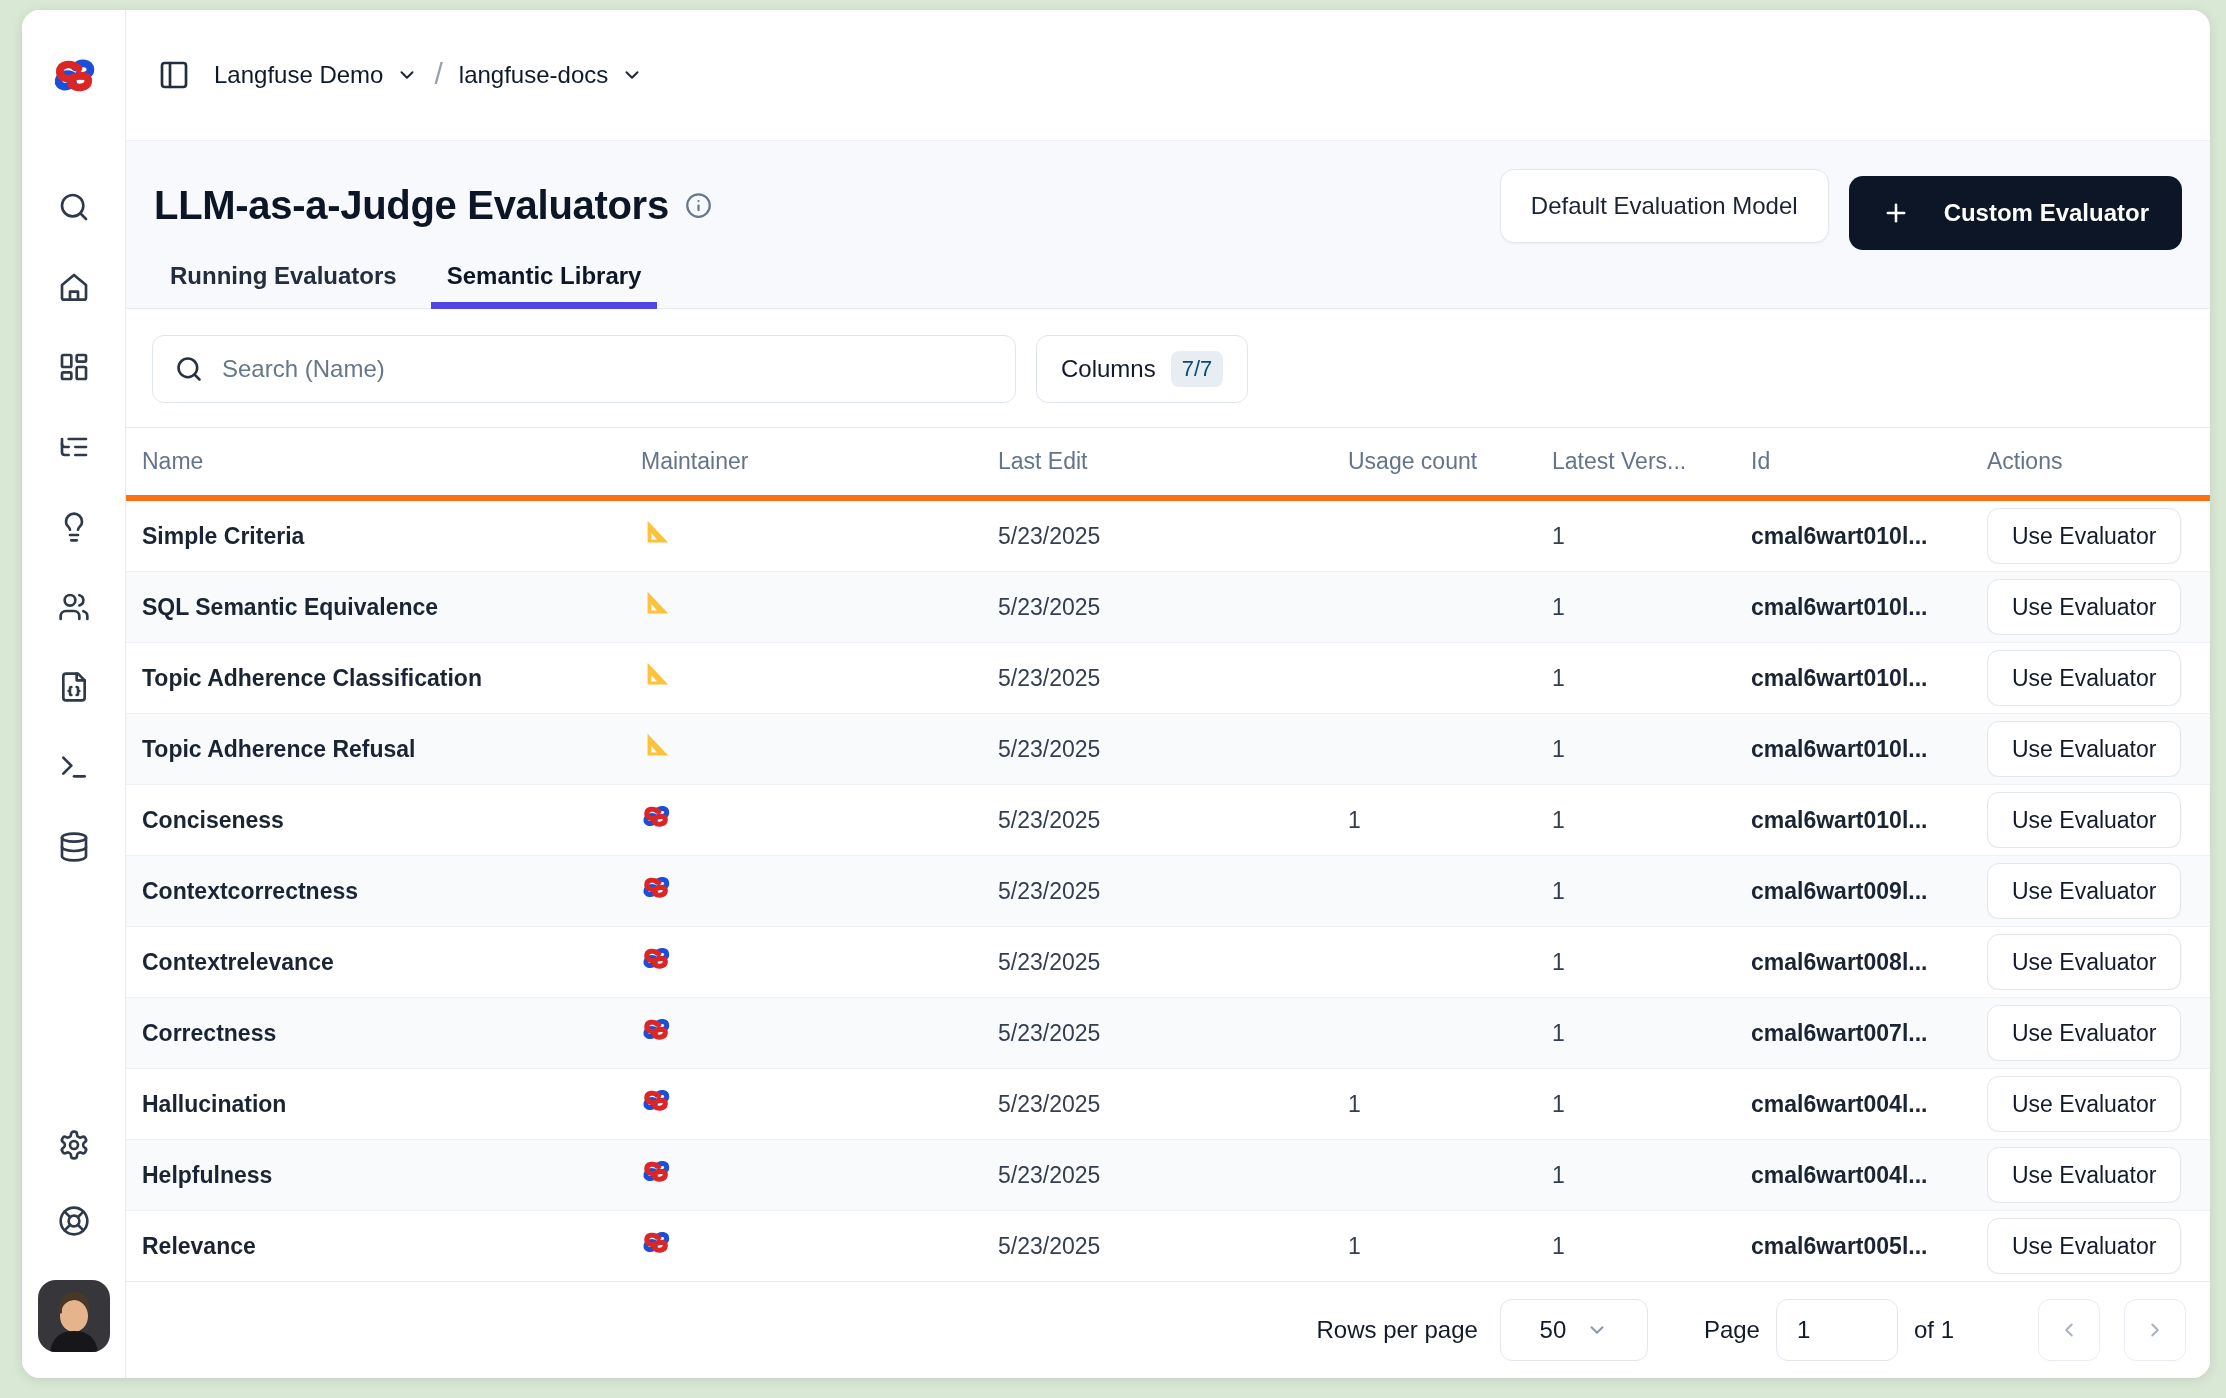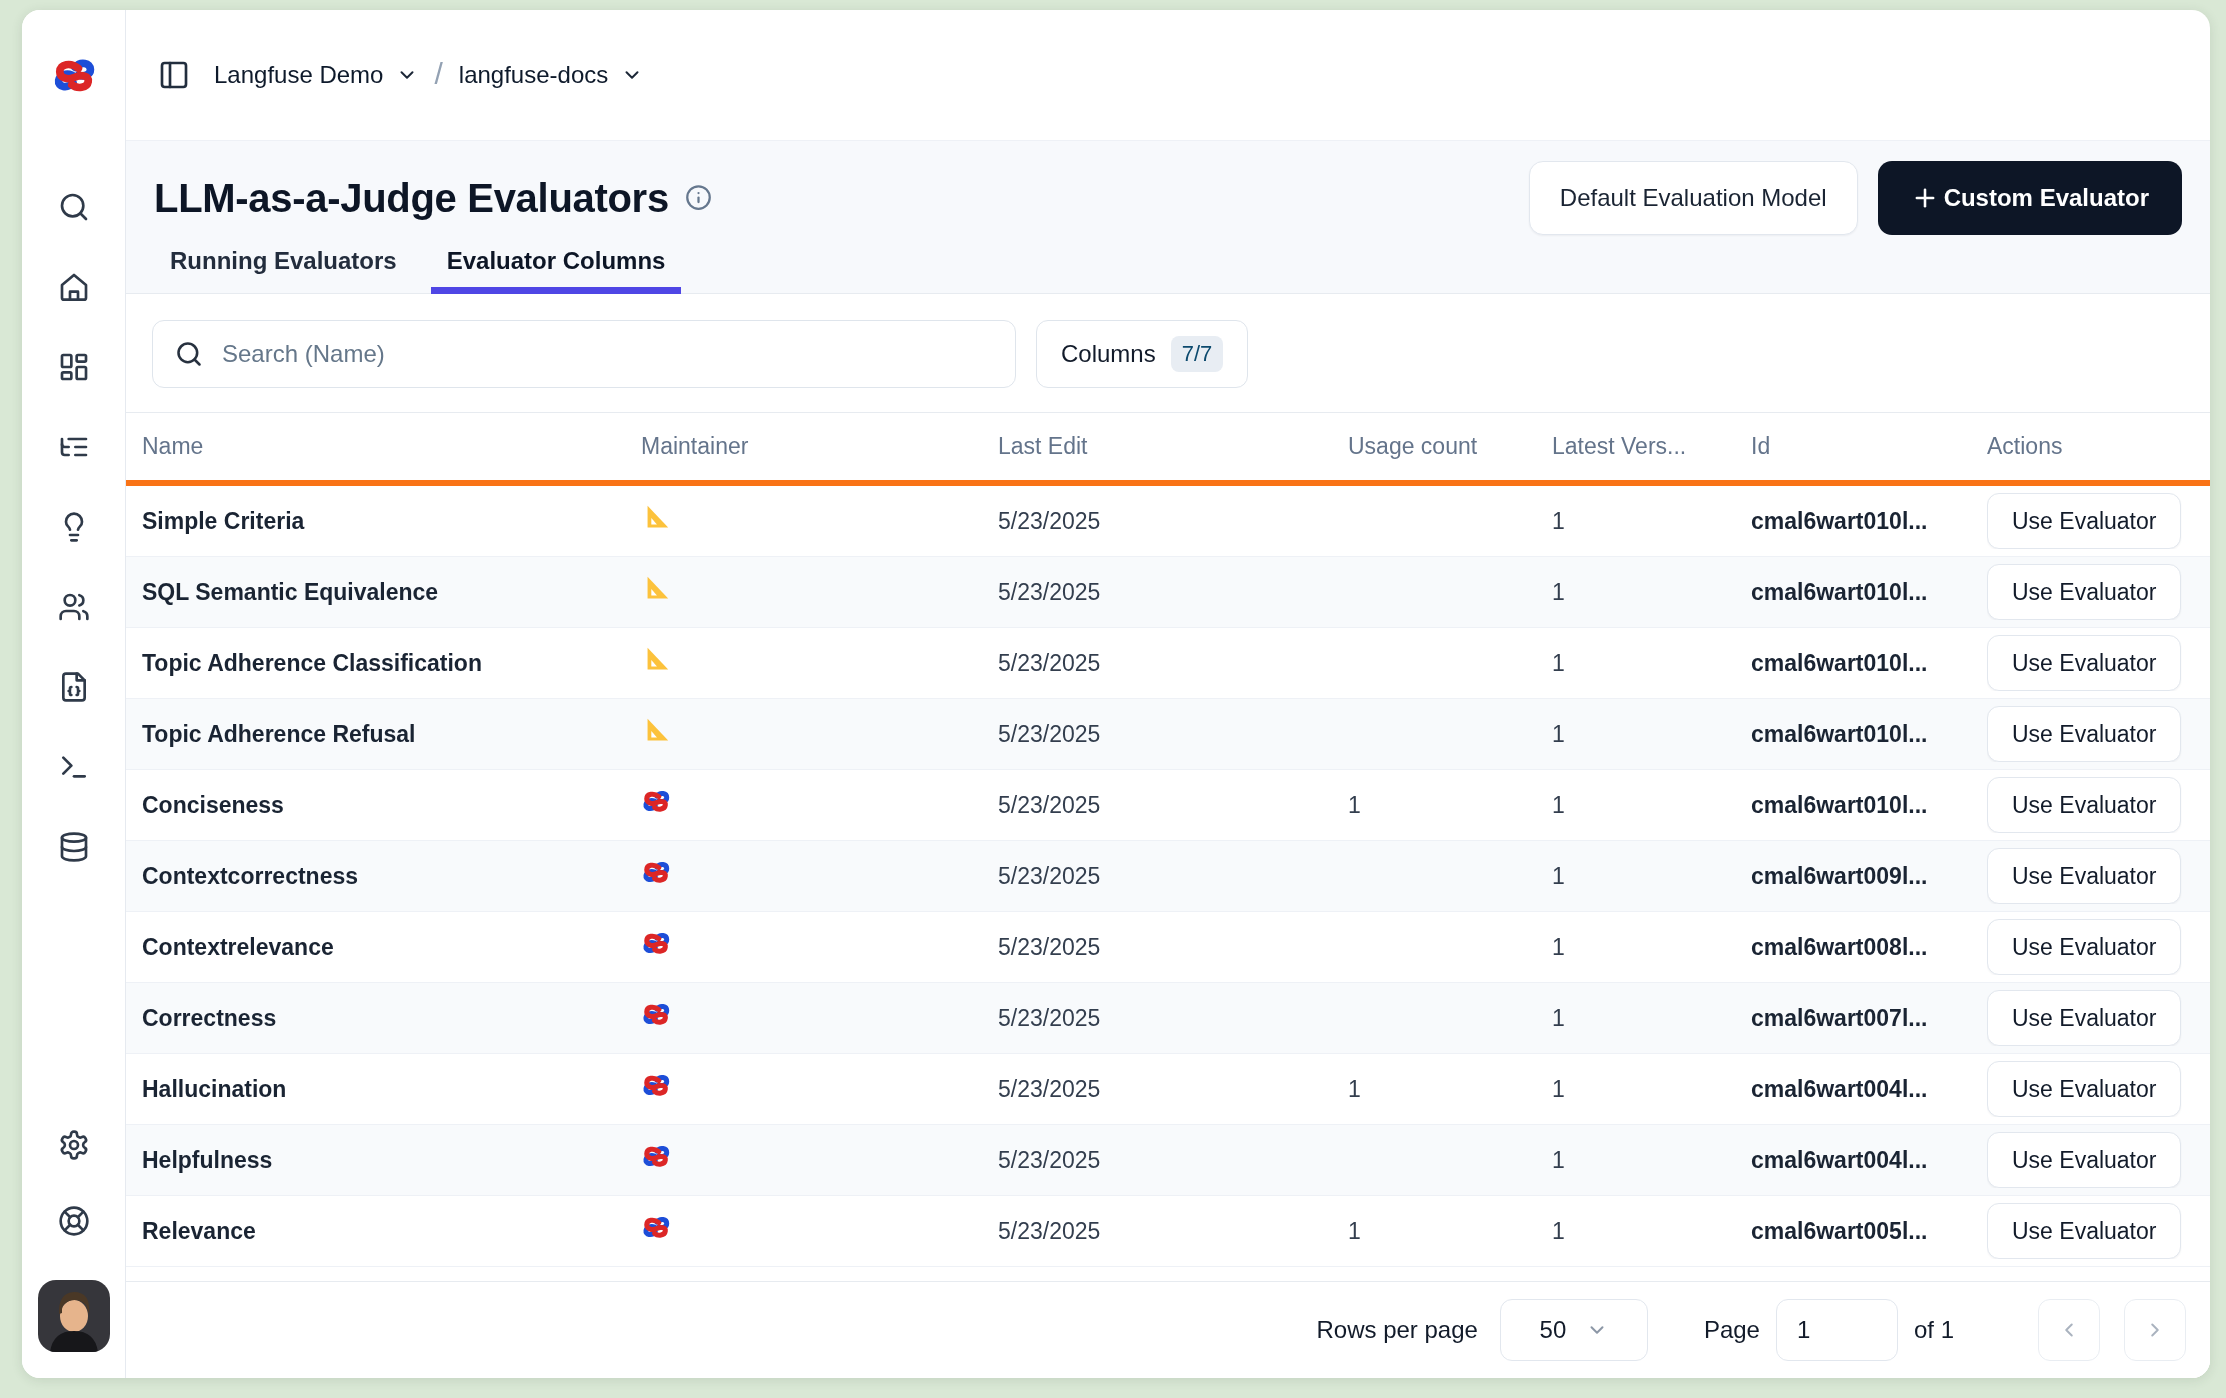--- a/index.html
+++ b/index.html
@@ -46,22 +46,22 @@
   .title-row { display:flex; align-items:center; margin-top:20px; }
   h1 { margin:0; font-size:40px; font-weight:700; color:#0d1626; letter-spacing:-.3px; }
   .info-btn { margin-left:16px; color:#66788e; width:28px; height:28px; cursor:pointer; }
   .info-btn svg { width:27px; height:27px; stroke:currentColor; fill:none; stroke-width:2;
     stroke-linecap:round; }
   .head-actions { margin-left:auto; display:flex; gap:20px; align-items:center; }
   .btn { height:74px; border-radius:14px; font-size:24px; display:flex; align-items:center;
     cursor:pointer; border:1px solid transparent; font-family:inherit; white-space:nowrap; }
   .btn-light { background:#fff; border-color:#e2e7ee; color:#1a2433; padding:8px 30px;
     font-weight:500; box-shadow:0 1px 2px rgba(16,24,40,.05); }
-  .btn-dark { background:var(--primary-button-bg,#0d1626); color:#fff; padding:0 32px; gap:5px;
-    font-weight:600; }
+  .btn-dark { background:var(--primary-button-bg,#0d1626); color:#fff; padding:0 32px; gap:34px;
+    font-weight:600;margin-top:15px; }
   .btn-dark svg { width:28px; height:28px; stroke:#fff; fill:none; stroke-width:2.2; stroke-linecap:round; }
   .tabs { display:flex; margin-top:12px;align-items:center; }
   .tab { padding:0 16px 18px; margin-right:18px; font-size:24px; font-weight:600; color:#232d3d;
     position:relative; cursor:pointer; white-space:nowrap; }
   .tab.active { color:#0d1626; }
   .tab.active::after { content:""; position:absolute; left:0; right:0; bottom:-1px; height:7px;
     background:var(--accent,#4f46e5); }
 
   
   .content { flex:1; display:flex; flex-direction:column; min-height:0; background:#fff; }
@@ -263,21 +263,21 @@
             <svg viewBox="0 0 24 24">
                 <path d="M5 12h14"></path>
                 <path d="M12 5v14"></path>
               </svg>
             <span>Custom Evaluator</span>
           </button>
         </div>
       </div>
       <div class="tabs">
         <div class="tab">Running Evaluators</div>
-        <div class="tab active">Evaluator Columns</div>
+        <div class="tab active">Semantic Library</div>
       </div>
     </div>
 
     <div class="content">
 
       <div class="toolbar">
         <div class="search-box">
           <svg viewBox="0 0 24 24">
               <circle cx="11" cy="11" r="8"></circle>
               <path d="m21 21-4.3-4.3"></path>

